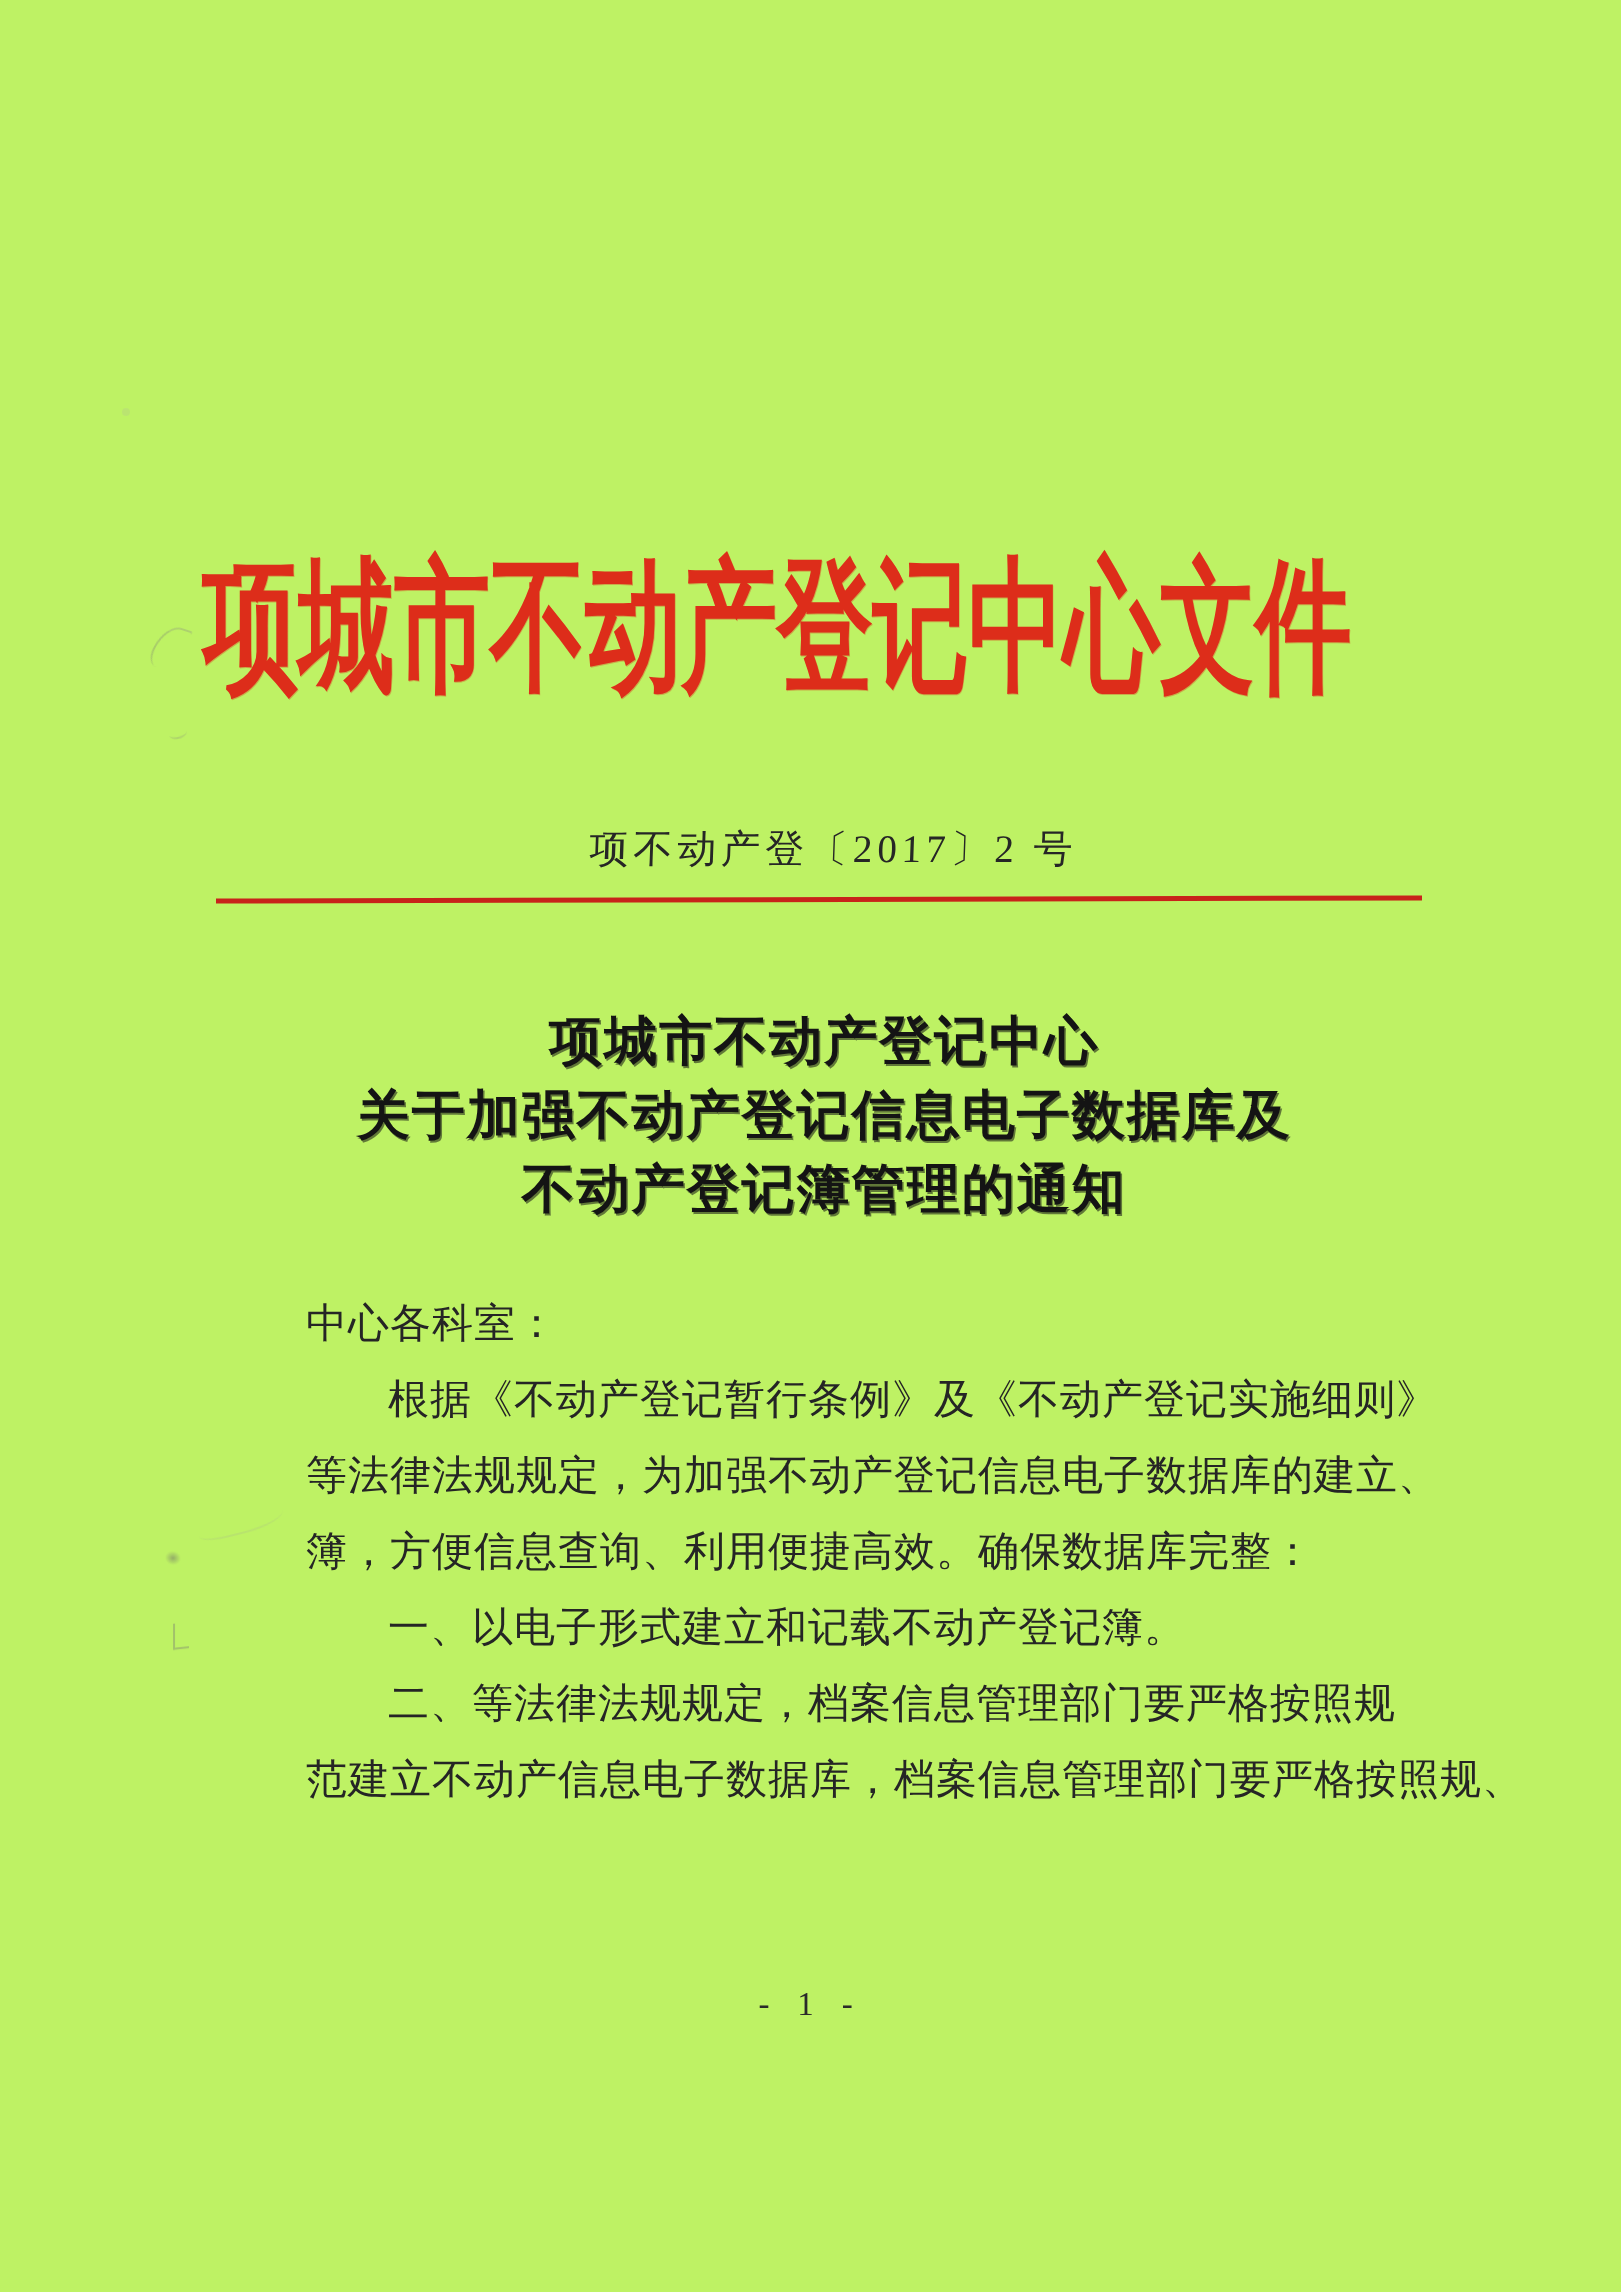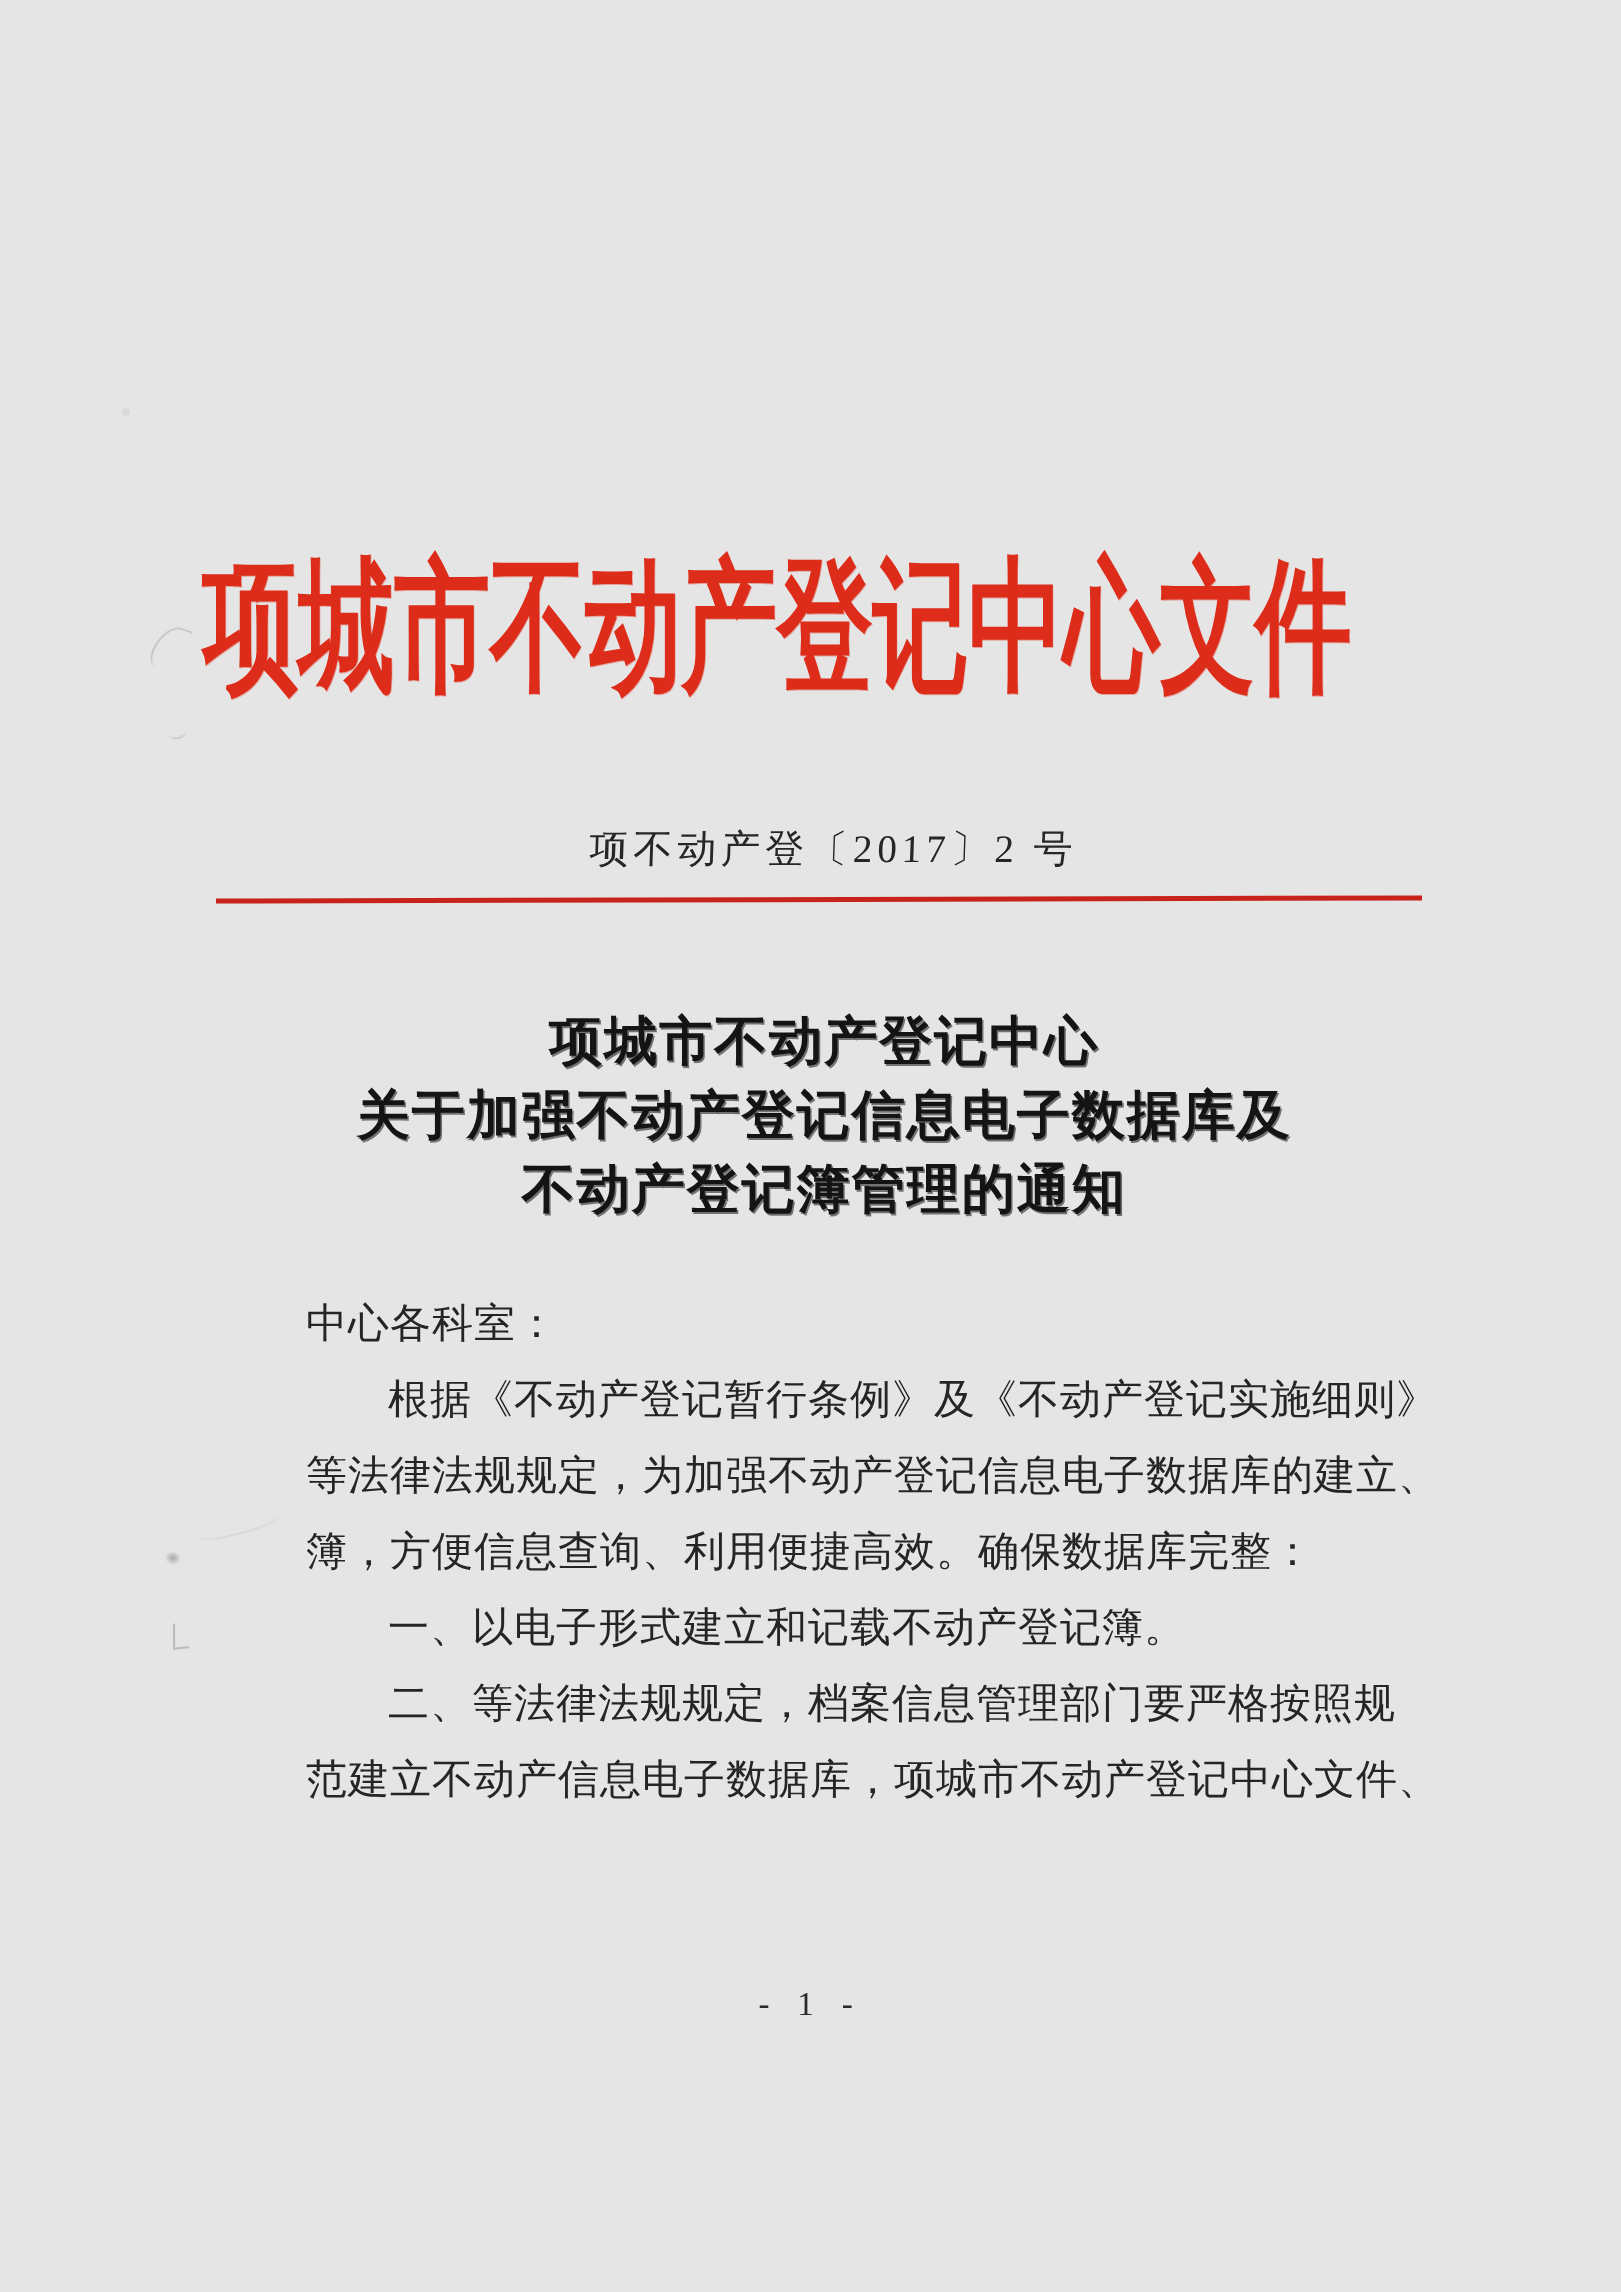--- a/index.html
+++ b/index.html
@@ -5,21 +5,21 @@
   html, body {
     margin: 0;
     padding: 0;
     background: #ffffff;
     font-family: "Liberation Serif", "DejaVu Serif", serif;
   }
   .page {
     position: relative;
     width: 1621px;
     height: 2293px;
-    background: #e5e5e5;
+    background: #bef264;
     overflow: hidden;
   }
 
   
   .red-header {
     position: absolute;
     top: 555px;
     left: -34px;
     width: 100%;
     display: flex;
@@ -178,19 +178,19 @@
     <div>不动产登记簿管理的通知</div>
   </div>
 
   <div class="body-block">
     <div class="body-line">中心各科室：</div>
     <div class="body-line indent">根据《不动产登记暂行条例》及《不动产登记实施细则》</div>
     <div class="body-line">等法律法规规定，为加强不动产登记信息电子数据库的建立、</div>
     <div class="body-line">簿，方便信息查询、利用便捷高效。确保数据库完整：</div>
     <div class="body-line indent">一、以电子形式建立和记载不动产登记簿。</div>
     <div class="body-line indent">二、等法律法规规定，档案信息管理部门要严格按照规</div>
-    <div class="body-line">范建立不动产信息电子数据库，项城市不动产登记中心文件、</div>
+    <div class="body-line">范建立不动产信息电子数据库，档案信息管理部门要严格按照规、</div>
   </div>
 
   <div class="page-number">- 1 -</div>
 
 </div>
 
 
 </body></html>

